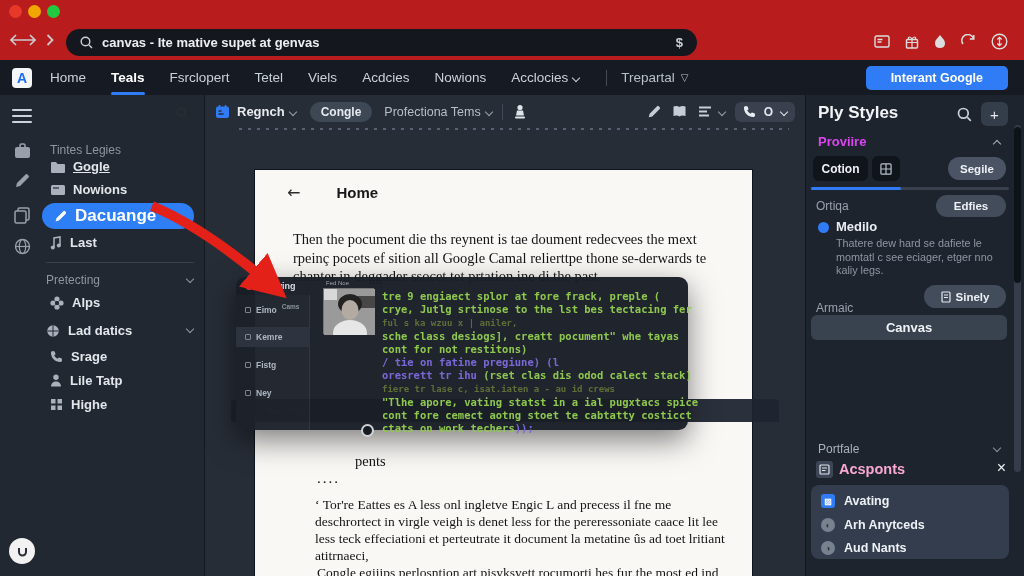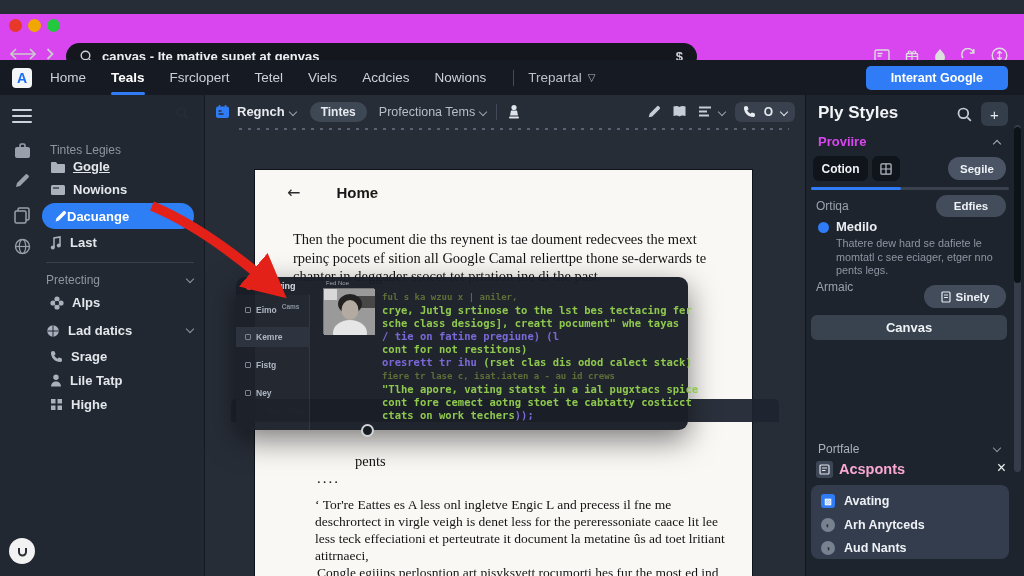--- a/index.html
+++ b/index.html
@@ -7,21 +7,21 @@
   #app {
     position:relative; width:1024px; height:576px; overflow:hidden;
     font-family:"Liberation Sans", sans-serif; background:#272d37;
   }
   .ico { display:inline-flex; align-items:center; justify-content:center; }
   .chev { display:inline-block; width:6px; height:6px; border-right:1.6px solid currentColor;
           border-bottom:1.6px solid currentColor; transform:rotate(45deg); margin-left:5px; }
   .chev.up { transform:rotate(-135deg); margin-top:4px; }
 
   
-  #titlebar { position:absolute; top:0; left:0; width:100%; height:60px; background:#d946ef;margin-top:14px; }
+  #titlebar { position:absolute; top:0; left:0; width:100%; height:60px; background:#b91c1c; }
   .dot { position:absolute; top:5px; width:13px; height:13px; border-radius:50%; }
   #dot-red { left:9px;  background:#e8382a; }
   #dot-yellow { left:28px; background:#f0a800; }
   #dot-green { left:47px; background:#22c93f; }
   #nav-arrows { position:absolute; top:34px; left:10px; color:#c9cbca; display:flex; gap:10px; align-items:center; }
   #addressbar { position:absolute; left:66px; top:29px; width:631px; height:27px; border-radius:14px;
     background:#14181e; color:#eceff1; display:flex; align-items:center; padding:0 14px; font-size:13px; font-weight:bold; }
   #addressbar .grow { flex:1; }
   #titlebar-icons { position:absolute; right:16px; top:33px; display:flex; gap:15px; align-items:center; color:#dcdedd; }
 
@@ -46,22 +46,22 @@
   #sb-search { position:absolute; left:46px; top:7px; width:148px; height:23px; background:#fbfbfb;
     border:1px solid #d9d9d9; border-radius:4px; color:#15181c; font-size:12.5px; font-weight:bold;
     padding:0 22px 0 8px; font-family:"Liberation Sans",sans-serif; }
   #sb-search-icon { position:absolute; left:176px; top:12px; color:#2a2e33; }
   .rail-ico { position:absolute; left:14px; color:#98a0ab; }
   .sb-label { position:absolute; left:50px; color:#8d95a1; font-size:12px; }
   .sb-item { position:absolute; left:50px; display:flex; align-items:center; gap:8px;
     color:#e3e7ec; font-size:13px; font-weight:bold; }
   .sb-item .ic { color:#aab1bc; }
   #sb-active { position:absolute; left:42px; top:108px; width:152px; height:26px; background:#2e7ef6;
-    border-radius:13px; display:flex; align-items:center; padding:0 12px; color:#fff;
-    font-size:13px; font-weight:bold;text-align:center; }
+    border-radius:13px; display:flex; align-items:center; gap:8px; padding:0 12px; color:#fff;
+    font-size:17px; font-weight:bold;text-align:center; }
   #sb-divider { position:absolute; left:46px; top:167px; width:148px; height:1px; background:#39414c; }
   .sb-chev { position:absolute; left:182px; color:#9099a5; }
   #help-btn { position:absolute; left:9px; top:443px; width:26px; height:26px; border-radius:50%;
     background:#f2f2f2; color:#2b2f35; display:flex; align-items:center; justify-content:center; font-size:12px; }
 
   
   #content { position:absolute; top:95px; left:205px; width:600px; bottom:0; background:#272d37; }
   #toolbar { position:absolute; top:0; left:0; right:0; height:33px; display:flex; align-items:center;
     padding:0 10px; color:#c7cdd7; }
   #toolbar .lbl { font-size:13px; font-weight:bold; color:#e7eaef; }
@@ -133,21 +133,21 @@
   .rp-pill-gray { position:absolute; background:#4a5464; border-radius:12px; color:#eef1f5;
     font-size:11.5px; font-weight:bold; display:flex; align-items:center; justify-content:center; gap:5px; }
   #rp-tab-right { right:18px; top:62px; width:58px; height:23px; }
   #rp-progress { position:absolute; left:5px; top:92px; width:198px; height:3px; background:#39414e; border-radius:2px; }
   #rp-progress i { display:block; width:90px; height:3px; background:#2f7cf6; border-radius:2px; }
   #rp-row1-label { position:absolute; left:10px; top:104px; color:#98a1ae; font-size:12px; }
   #rp-btn-edfies { right:18px; top:100px; width:70px; height:22px; background:#434c5b; }
   #rp-medilo-dot { position:absolute; left:12px; top:127px; width:11px; height:11px; border-radius:50%; background:#2f7cf6; }
   #rp-medilo { position:absolute; left:30px; top:124px; color:#eaeef3; font-size:13px; font-weight:bold; }
   #rp-desc { position:absolute; left:30px; top:142px; width:172px; color:#8d96a4; font-size:10.8px; line-height:13.5px; }
-  #rp-row2-label { position:absolute; left:10px; top:185px; color:#98a1ae; font-size:12px; }
+  #rp-row2-label { position:absolute; left:10px; top:206px; color:#98a1ae; font-size:12px; }
   #rp-btn-sinely { right:18px; top:190px; width:82px; height:23px; background:#434c5b; }
   #rp-canvas-btn { position:absolute; left:5px; top:220px; width:196px; height:25px; background:#39424f;
     border-radius:6px; color:#f0f3f6; font-size:13px; font-weight:bold; border:none;
     display:flex; align-items:center; justify-content:center; }
   #rp-sec2 { position:absolute; left:12px; top:347px; color:#a8b0bd; font-size:12px; }
   #rp-sec2-chev { position:absolute; right:24px; top:350px; color:#8a93a0; }
   #rp-group-icon { position:absolute; left:10px; top:366px; width:17px; height:17px; background:#3c4656;
     border-radius:3px; color:#dfe4ea; font-size:9px; display:flex; align-items:center; justify-content:center; }
   #rp-group-title { position:absolute; left:33px; top:366px; color:#f9a8d4; font-size:14.5px; font-weight:bold; }
   #rp-close { position:absolute; right:18px; top:364px; color:#eef1f4; font-size:16px; }
@@ -231,20 +231,24 @@
 
   <div id="navbar">
     <div id="logo">A</div>
     <div class="tab">Home</div>
     <div class="tab active">Teals</div>
     <div class="tab">Fsrclopert</div>
     <div class="tab">Tetel</div>
     <div class="tab">Viels</div>
     <div class="tab">Acdcies</div>
     <div class="tab">Nowions</div>
+    <div class="tab">
+      <span>Acclocies</span>
+        <span class="chev"></span>
+    </div>
     <div class="nav-div"></div>
     <div class="tab" style="color:#b9c0ca;">
       <span>Trepartal</span>
       <span style="margin-left:6px;font-size:10px;font-family:'DejaVu Sans',sans-serif;">▽</span>
     </div>
     <button id="cta">Interant Google</button>
   </div>
 
   <div id="sidebar">
     <div id="hamburger">
@@ -390,21 +394,21 @@
     <div id="toolbar">
       <span class="ico" style="color:#2f7cf6;margin-right:7px;">
         <svg width="15" height="15" viewBox="0 0 15 15">
             <rect x="1" y="2.5" width="13" height="11.5" rx="2" fill="currentColor"></rect>
             <path d="M4.5 1v3M10.5 1v3" stroke="currentColor" stroke-width="1.6"></path>
             <path d="M3.5 7h3M3.5 10h5" stroke="#272d37" stroke-width="1.3"></path>
           </svg>
       </span>
       <span class="lbl">Regnch</span>
       <span class="chev" style="color:#9aa2ae;"></span>
-      <span class="tb-pill" style="margin-left:14px;">Tintes</span>
+      <span class="tb-pill" style="margin-left:14px;">Congle</span>
       <span class="lbl2" style="margin-left:12px;">Profectiona Tems</span>
       <span class="chev" style="color:#9aa2ae;"></span>
       <span class="tb-div"></span>
       <span class="ico">
         <svg width="14" height="15" viewBox="0 0 14 15">
             <circle cx="7" cy="3.5" r="2.6" fill="#dfe3ea"></circle>
             <path d="M4 6.5h6l1 5H3l1-5z" fill="#dfe3ea"></path>
             <rect x="2" y="12.5" width="10" height="2" rx="1" fill="#dfe3ea"></rect>
           </svg>
       </span>
@@ -487,25 +491,26 @@
         <rect width="51" height="46" fill="#9a9a9a"></rect>
         <rect x="0" y="0" width="13" height="11" fill="#d8d8d8"></rect>
         <rect x="27" y="7" width="24" height="12" fill="#474747"></rect>
         <ellipse cx="26" cy="15" rx="12" ry="10" fill="#222"></ellipse>
         <ellipse cx="26" cy="21" rx="8.5" ry="10" fill="#b3aaa1"></ellipse>
         <ellipse cx="26" cy="44" rx="17" ry="13" fill="#e6e6e6"></ellipse>
       </svg>
     </div>
 
     <div id="code">
+      <div class="cl"><span data-tone="green">tre 9 engiaect splor at fore frack, preple (</span></div>
+      <div class="cl"><span data-tone="green">crye, Jutlg srtinose to the lst bes tectacing fer</span></div>
       <div class="cl"><span data-tone="olive">ful s ka wzuu x  | aniler,</span></div>
-      <div class="cl"><span data-tone="green">crye, Jutlg srtinose to the lst bes tectacing fer</span></div>
       <div class="cl"><span data-tone="green">sche class desiogs], creatt pocument" whe tayas</span></div>
+      <div class="cl"><span data-tone="green">cont for not restitons)</span></div>
       <div class="cl"><span data-tone="purple">/ tie on fatine pregiune) (l</span></div>
-      <div class="cl"><span data-tone="green">cont for not restitons)</span></div>
       <div class="cl"><span data-tone="purple">oresrett tr ihu </span><span data-tone="green">(rset clas dis odod calect stack)</span></div>
       <div class="cl"><span data-tone="olive">fiere tr lase c, isat.iaten a - au id crews</span></div>
       <div class="cl"><span data-tone="green">"Tlhe apore, vating statst in a ial pugxtacs spice</span></div>
       <div class="cl"><span data-tone="green">cont fore cemect aotng stoet te cabtatty costicct</span></div>
       <div class="cl"><span data-tone="green">ctats on work techers</span><span data-tone="purple">));</span></div>
     </div>
 
     <div id="ov-handle"></div>
   </div>
 
@@ -542,21 +547,21 @@
 
     <div id="rp-progress">
         <i></i>
       </div>
 
     <span id="rp-row1-label">Ortiqa</span>
     <span class="rp-pill-gray" id="rp-btn-edfies">Edfies</span>
 
     <span id="rp-medilo-dot"></span>
     <span id="rp-medilo">Medilo</span>
-    <p id="rp-desc">Thatere dew hard se dafiete le momtatl c see eciager, etger nno pents legs.</p>
+    <p id="rp-desc">Thatere dew hard se dafiete le momtatl c see eciager, etger nno kaliy legs.</p>
 
     <span id="rp-row2-label">Armaic</span>
     <span class="rp-pill-gray" id="rp-btn-sinely">
       <span class="ico">
         <svg width="10" height="12" viewBox="0 0 10 12">
             <rect x="1" y="1" width="8" height="10" rx="1" stroke="#e6eaef" stroke-width="1.2" fill="none"></rect>
             <path d="M3 4h4M3 6.5h4" stroke="#e6eaef" stroke-width="1"></path>
           </svg>
       </span>
       <span>Sinely</span>

